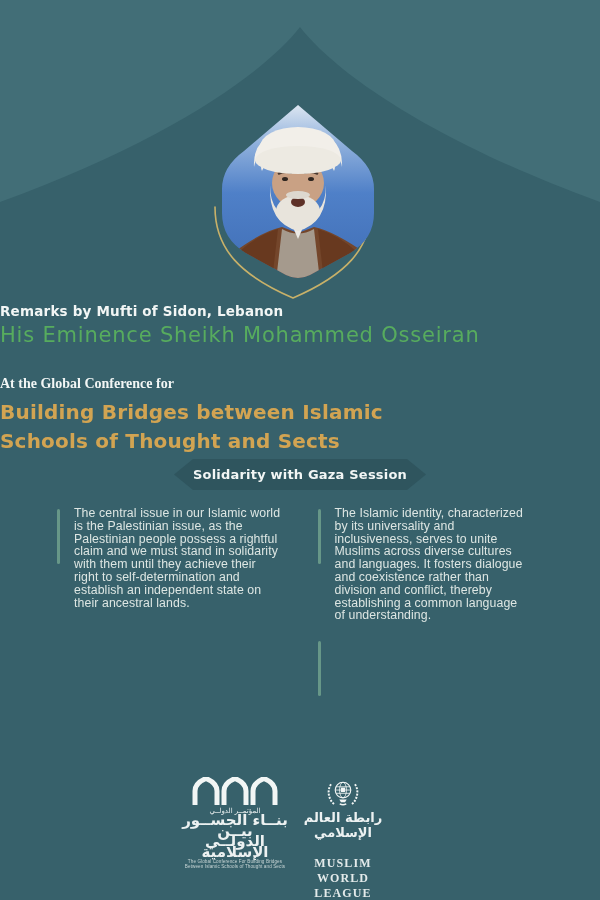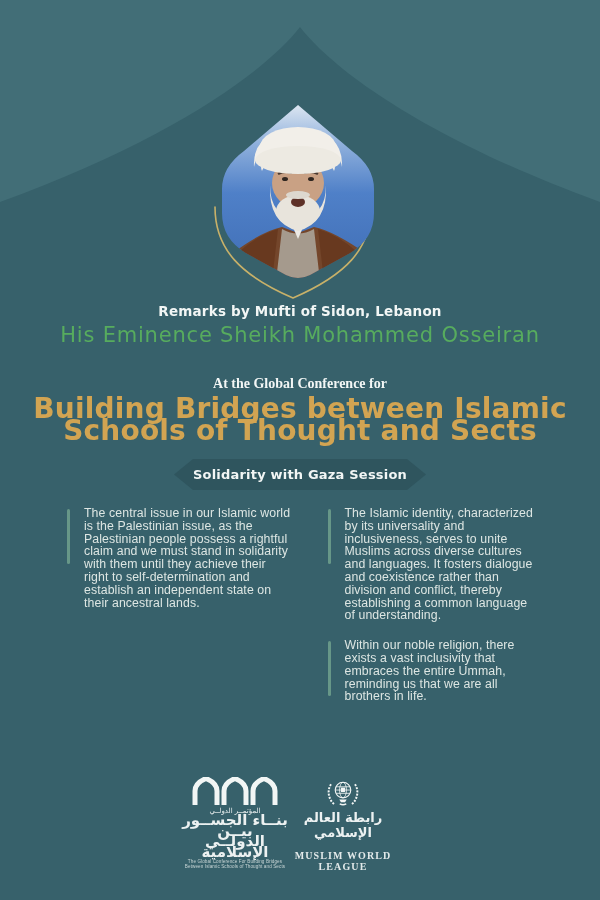--- a/index.html
+++ b/index.html
@@ -15,47 +15,47 @@
   }
   *{margin:0;padding:0;box-sizing:border-box;}
   html,body{width:600px;height:900px;}
   body{font-family:"Liberation Sans","DejaVu Sans",sans-serif;}
   .poster{position:relative;width:600px;height:900px;background:var(--bg-outer);overflow:hidden;}
   .arch-bg{position:absolute;left:0;top:0;width:600px;height:900px;display:block;}
   
   .gold-arc{position:absolute;left:212px;top:205px;width:162px;height:97px;}
   .portrait{position:absolute;left:222px;top:104px;width:152px;height:178px;}
   
-  .centerline{position:absolute;left:0;right:0;text-align:center;color:var(--white);}
+  .centerline{position:absolute;left:0;right:0;text-align:left;color:var(--white);}
   .kicker{top:303px;font-family:"DejaVu Sans",sans-serif;font-size:13.5px;font-weight:600;letter-spacing:.2px;}
   .speaker{top:323px;font-family:"DejaVu Sans",sans-serif;font-size:21px;font-weight:normal;letter-spacing:.8px;color:var(--green);}
   .intro{top:376px;font-family:Liberation Serif, serif;font-size:14px;font-weight:600;}
-  .conf-title{top:398px;font-family:"DejaVu Sans",sans-serif;font-size:28px;font-weight:bold;color:var(--gold);line-height:22px;white-space:pre-line;letter-spacing:.2px;}
+  .conf-title{top:398px;font-family:"DejaVu Sans",sans-serif;font-size:20px;font-weight:bold;color:var(--gold);line-height:29px;white-space:pre-line;letter-spacing:.2px;}
   
   .badge{position:absolute;top:459px;left:50%;transform:translateX(-50%);
     width:252px;height:31px;background:var(--badge-bg);
     clip-path:polygon(19px 0,233px 0,252px 50%,233px 100%,19px 100%,0 50%);
     display:flex;align-items:center;justify-content:center;}
   .badge span{font-family:"DejaVu Sans",sans-serif;font-size:13px;font-weight:bold;color:var(--white);letter-spacing:.2px;}
   
-  .quotes{position:absolute;left:67px;top:507px;width:505px;display:flex;gap:16px;}
+  .quotes{position:absolute;left:57px;top:507px;width:505px;display:flex;gap:16px;}
   .qcol{width:248px;}
   .quote{display:flex;align-items:flex-start;margin-bottom:17px;}
   .qbar{width:3px;height:55px;background:var(--accent-bar);border-radius:2px;flex:0 0 auto;margin-right:14px;margin-top:2px;}
   .qtext{font-size:12.3px;line-height:12.8px;color:var(--body-text);white-space:pre-line;letter-spacing:.1px;}
   
   .logo-conf{position:absolute;left:171px;top:777px;width:128px;text-align:center;color:#ECF1F1;}
   .logo-conf svg{display:block;margin:0 auto;}
   .lc-ar-small{font-family:"DejaVu Sans",sans-serif;font-size:7px;margin-top:2px;direction:rtl;}
   .lc-ar-bold{font-family:"DejaVu Sans",sans-serif;font-size:15px;font-weight:bold;line-height:10.5px;direction:rtl;}
   .lc-en{font-size:4.6px;line-height:5.2px;color:#C6D4D4;margin-top:2px;letter-spacing:.1px;}
   .logo-mwl{position:absolute;left:287px;top:779px;width:112px;text-align:center;color:#ECF1F1;}
   .logo-mwl svg{display:block;margin:0 auto;}
   .mwl-ar{font-family:"DejaVu Sans",sans-serif;font-size:13px;font-weight:bold;margin-top:4px;direction:rtl;line-height:15px;}
-  .mwl-en{font-family:"Liberation Serif","DejaVu Serif",serif;font-size:10px;font-weight:bold;letter-spacing:1.1px;margin-top:10px;color:#E3EAEA;}
+  .mwl-en{font-family:"Liberation Serif","DejaVu Serif",serif;font-size:12px;font-weight:bold;letter-spacing:1.1px;margin-top:16px;color:#E3EAEA;}
 </style>
 </head>
 <body>
 
 <div class="poster">
 
   <svg class="arch-bg" viewBox="0 0 600 900" preserveAspectRatio="none">
     <path d="M300,27 C335,72 430,140 600,202 L600,900 L0,900 L0,202 C170,140 265,72 300,27 Z" fill="#37616B"></path>
   </svg>
 
@@ -137,25 +137,20 @@
 inclusiveness, serves to unite
 Muslims across diverse cultures
 and languages. It fosters dialogue
 and coexistence rather than
 division and conflict, thereby
 establishing a common language
 of understanding.</p>
       </div>
       <div class="quote">
         <span class="qbar"></span>
-        <p class="qtext">Within our noble religion, there
-exists a vast inclusivity that
-embraces the entire Ummah,
-reminding us that we are all
-brothers in life.</p>
       </div>
     </div>
   </div>
 
   <div class="logo-conf">
     <svg viewBox="0 0 90 28" width="90" height="28">
       <g fill="none" stroke="#F2F6F5" stroke-width="5">
         <path d="M5,28 L5,14 Q5,6 16,1.5 Q27,6 27,14 L27,28"></path>
         <path d="M34,28 L34,14 Q34,6 45,1.5 Q56,6 56,14 L56,28"></path>
         <path d="M63,28 L63,14 Q63,6 74,1.5 Q85,6 85,14 L85,28"></path>

